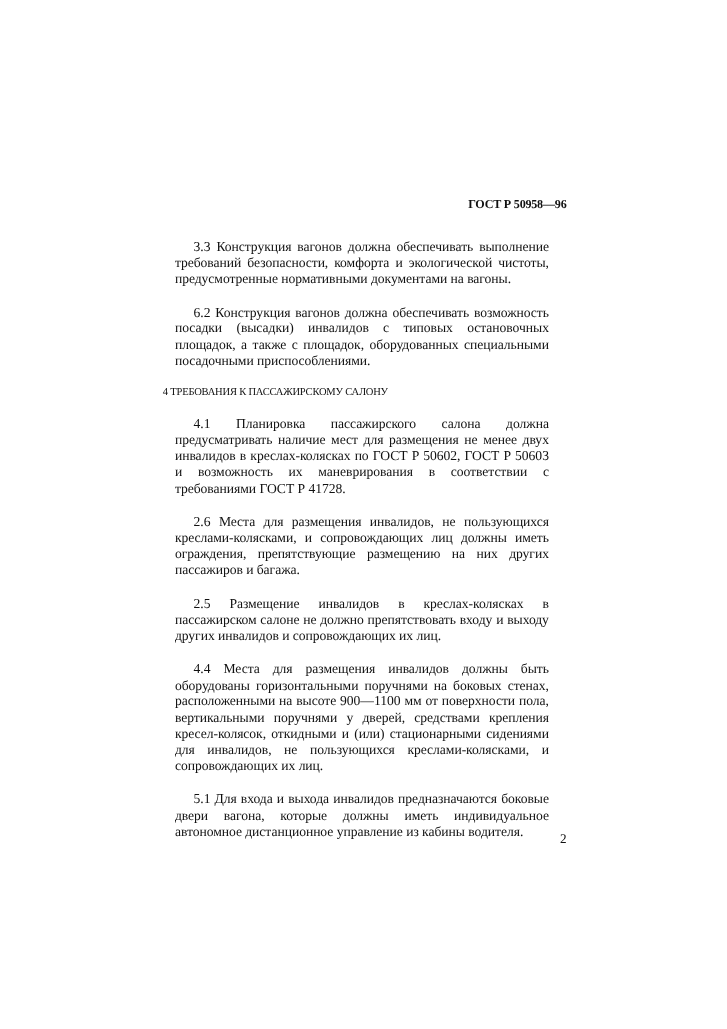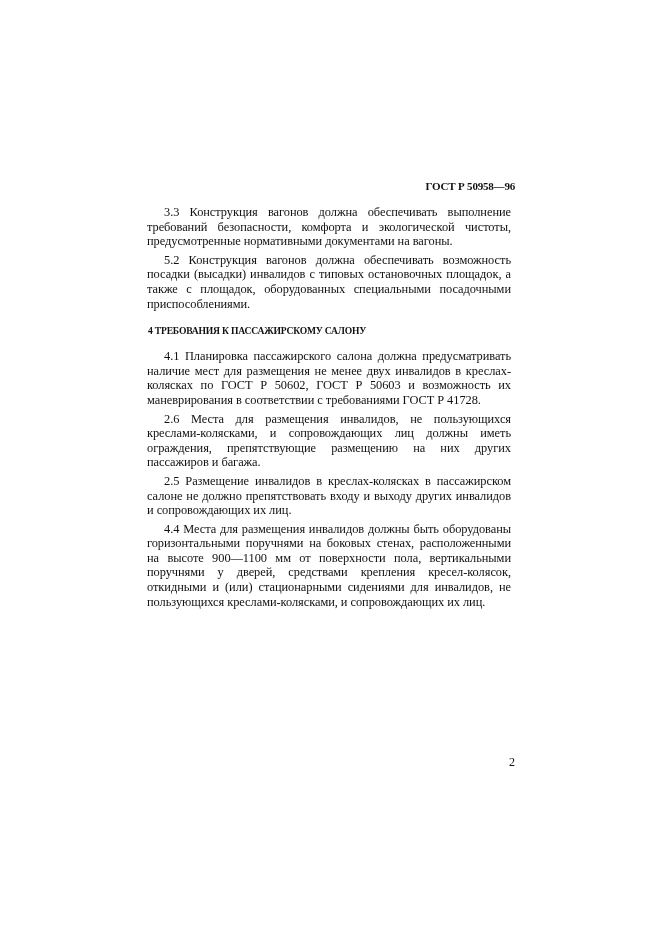--- a/index.html
+++ b/index.html
@@ -1,36 +1,37 @@
 <!DOCTYPE html>
 <html><head>
 <meta charset="utf-8">
 <style>
   html, body { margin: 0; padding: 0; background: #ffffff; }
   body { width: 661px; height: 935px; position: relative; overflow: hidden;
          font-family: "Liberation Serif", "DejaVu Serif", serif; color: #111; }
   .page { position: absolute; left: 0; top: 0; width: 661px; height: 841px; }
   .header { position: absolute; right: 146px; top: 180px; font-size: 11px; font-weight: bold; letter-spacing: -0.2px; }
   .body { position: absolute; left: 143px; top: 201px; width: 372px; }
-  .para { font-size: 12.4px; line-height: 14.6px; text-align: justify; text-indent: 17px; margin: 4px; letter-spacing: -0.05px; }
-  .section { font-size: 9.6px; font-weight: bold; margin: 14px 0 13px 5px; letter-spacing: -0.2px; }
+  .para { font-size: 12.4px; line-height: 14.6px; text-align: justify; text-indent: 17px; margin: 16px; letter-spacing: -0.05px; }
+  .section { font-size: 9.6px; font-weight: normal; margin: 14px 0 13px 5px; letter-spacing: -0.2px; }
   .pagenum { position: absolute; right: 146px; top: 755px; font-size: 12px; }
 </style>
 </head>
 <body>
 
 <div class="page">
   <div class="header">ГОСТ Р 50958—96</div>
 
   <div class="body">
     <p class="para">3.3 Конструкция вагонов должна обеспечивать выполнение требований безопасности, комфорта и экологической чистоты, предусмотренные нормативными документами на вагоны.</p>
-    <p class="para">5.2 Конструкция вагонов должна обеспечивать возможность посадки (высадки) инвалидов с типовых остановочных площадок, а также с площадок, оборудованных специальными посадочными приспособлениями.</p>
+    <p class="para">6.2 Конструкция вагонов должна обеспечивать возможность посадки (высадки) инвалидов с типовых остановочных площадок, а также с площадок, оборудованных специальными посадочными приспособлениями.</p>
 
     <div class="section">4 ТРЕБОВАНИЯ К ПАССАЖИРСКОМУ САЛОНУ</div>
     <p class="para">4.1 Планировка пассажирского салона должна предусматривать наличие мест для размещения не менее двух инвалидов в креслах-колясках по ГОСТ Р 50602, ГОСТ Р 50603 и возможность их маневрирования в соответствии с требованиями ГОСТ Р 41728.</p>
     <p class="para">2.6 Места для размещения инвалидов, не пользующихся креслами-колясками, и сопровождающих лиц должны иметь ограждения, препятствующие размещению на них других пассажиров и багажа.</p>
     <p class="para">2.5 Размещение инвалидов в креслах-колясках в пассажирском салоне не должно препятствовать входу и выходу других инвалидов и сопровождающих их лиц.</p>
     <p class="para">4.4 Места для размещения инвалидов должны быть оборудованы горизонтальными поручнями на боковых стенах, расположенными на высоте 900—1100 мм от поверхности пола, вертикальными поручнями у дверей, средствами крепления кресел-колясок, откидными и (или) стационарными сидениями для инвалидов, не пользующихся креслами-колясками, и сопровождающих их лиц.</p>
 
+    <p class="para">5.1 Для входа и выхода инвалидов предназначаются боковые двери вагона, которые должны иметь индивидуальное автономное дистанционное управление из кабины водителя.</p>
   </div>
 
   <div class="pagenum">2</div>
 </div>
 
 </body></html>

